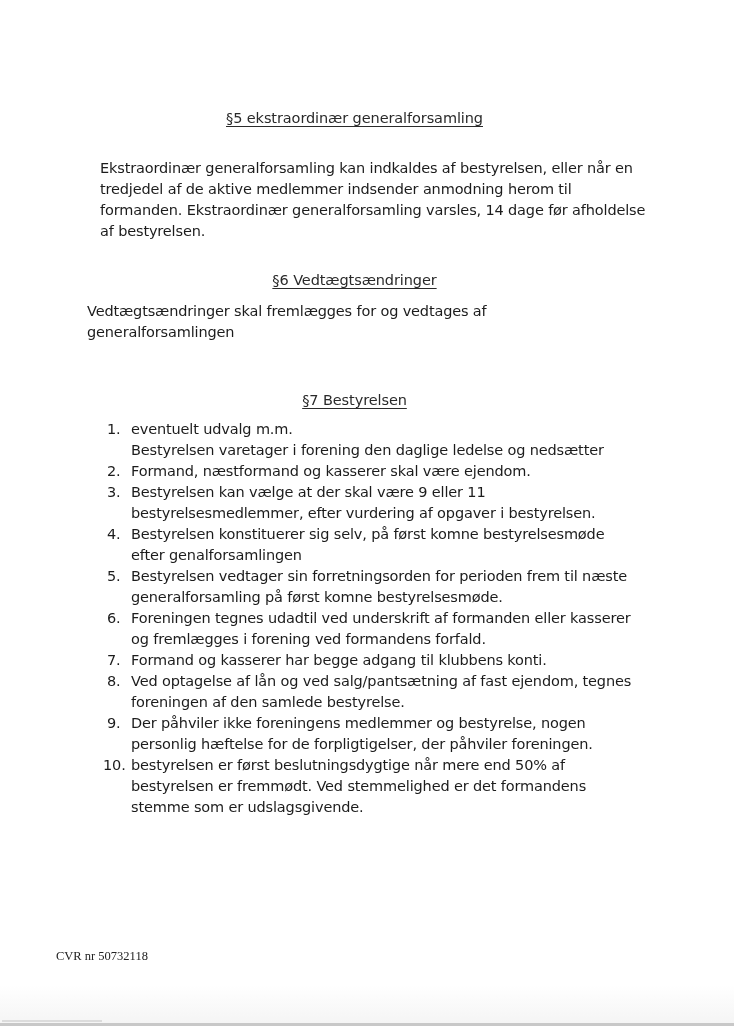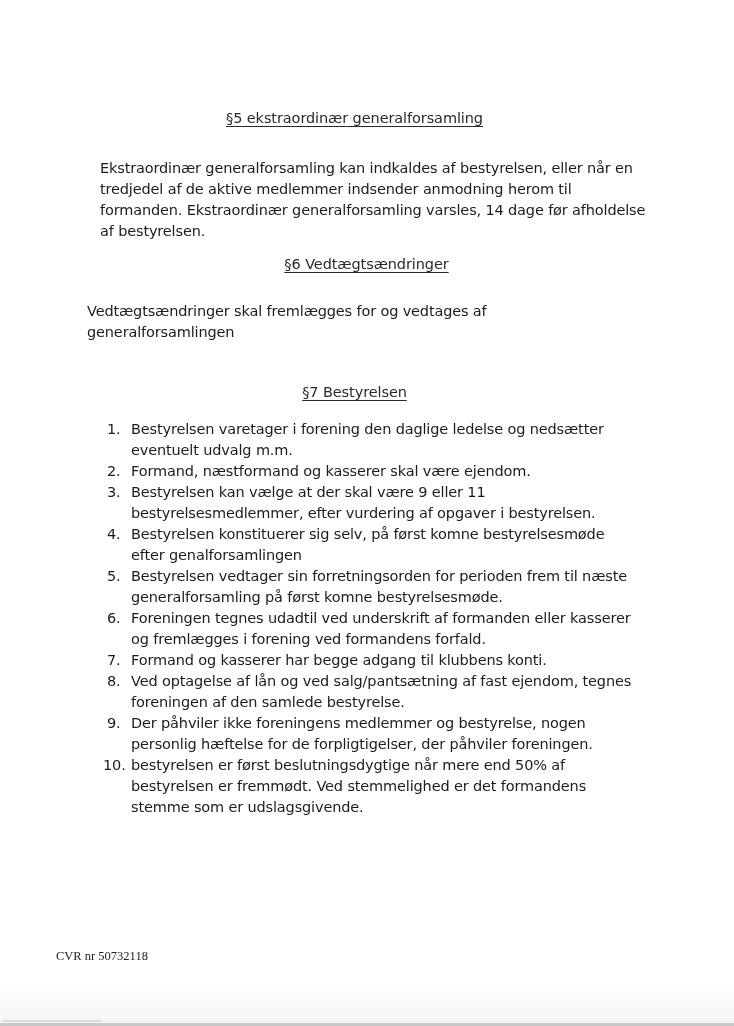--- a/index.html
+++ b/index.html
@@ -108,37 +108,37 @@
   <div class="heading" style="top:110px;">
     <span>§5 ekstraordinær generalforsamling</span>
   </div>
   <div class="para" style="left:100px; top:158px;">
     <div>Ekstraordinær generalforsamling kan indkaldes af bestyrelsen, eller når en</div>
     <div>tredjedel af de aktive medlemmer indsender anmodning herom til</div>
     <div>formanden. Ekstraordinær generalforsamling varsles, 14 dage før afholdelse</div>
     <div>af bestyrelsen.</div>
   </div>
 
-  <div class="heading" style="top:256px;padding-left:12px;">
+  <div class="heading" style="top:272px;">
     <span>§6 Vedtægtsændringer</span>
   </div>
   <div class="para" style="left:87px; top:301px;">
     <div>Vedtægtsændringer skal fremlægges for og vedtages af</div>
     <div>generalforsamlingen</div>
   </div>
 
-  <div class="heading" style="top:384px;">
+  <div class="heading" style="top:392px;">
     <span>§7 Bestyrelsen</span>
   </div>
 
   <ol class="list">
     <li>
       <span class="num">1.</span>
+      <div>eventuelt udvalg m.m.</div>
       <div>Bestyrelsen varetager i forening den daglige ledelse og nedsætter</div>
-      <div>eventuelt udvalg m.m.</div>
     </li>
     <li>
       <span class="num">2.</span>
       <div>Formand, næstformand og kasserer skal være ejendom.</div>
     </li>
     <li>
       <span class="num">3.</span>
       <div>Bestyrelsen kan vælge at der skal være 9 eller 11</div>
       <div>bestyrelsesmedlemmer, efter vurdering af opgaver i bestyrelsen.</div>
     </li>

